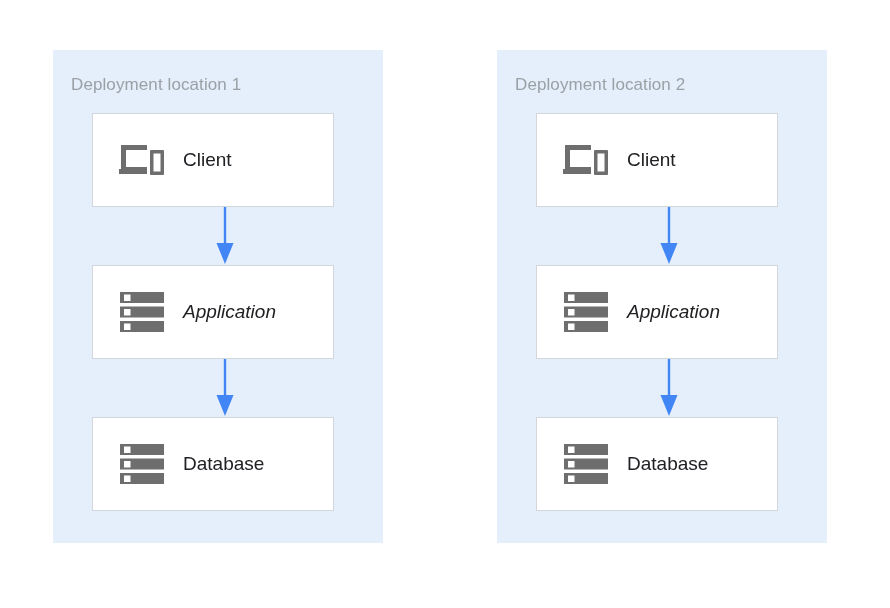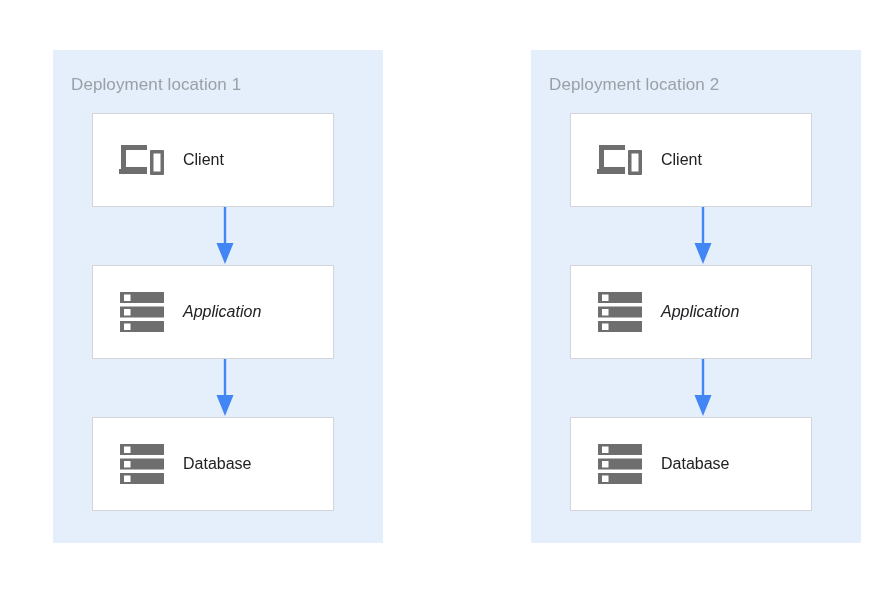--- a/index.html
+++ b/index.html
@@ -25,21 +25,21 @@
   }
 
   .panel {
     position: absolute;
     top: 50px;
     width: 330px;
     height: 493px;
     background: #e4effb;
   }
   .panel-1 { left: 53px; }
-  .panel-2 { left: 531px; }
+  .panel-2 { left: 497px; }
 
   .panel-title {
     position: absolute;
     left: 18px;
     top: 25px;
     font-size: 17px;
     color: #9aa0a6;
     letter-spacing: 0.1px;
     white-space: nowrap;
   }
@@ -62,21 +62,21 @@
 
   .node-icon {
     width: 70px;
     min-width: 70px;
     display: flex;
     align-items: center;
     justify-content: center;
     margin-left: 14px;
   }
   .node-label {
-    font-size: 16px;
+    font-size: 19px;
     color: #202124;
     white-space: nowrap;
     margin-left: 6px;
   }
 
   
   .arrow {
     position: absolute;
     left: 160px;
     width: 24px;

